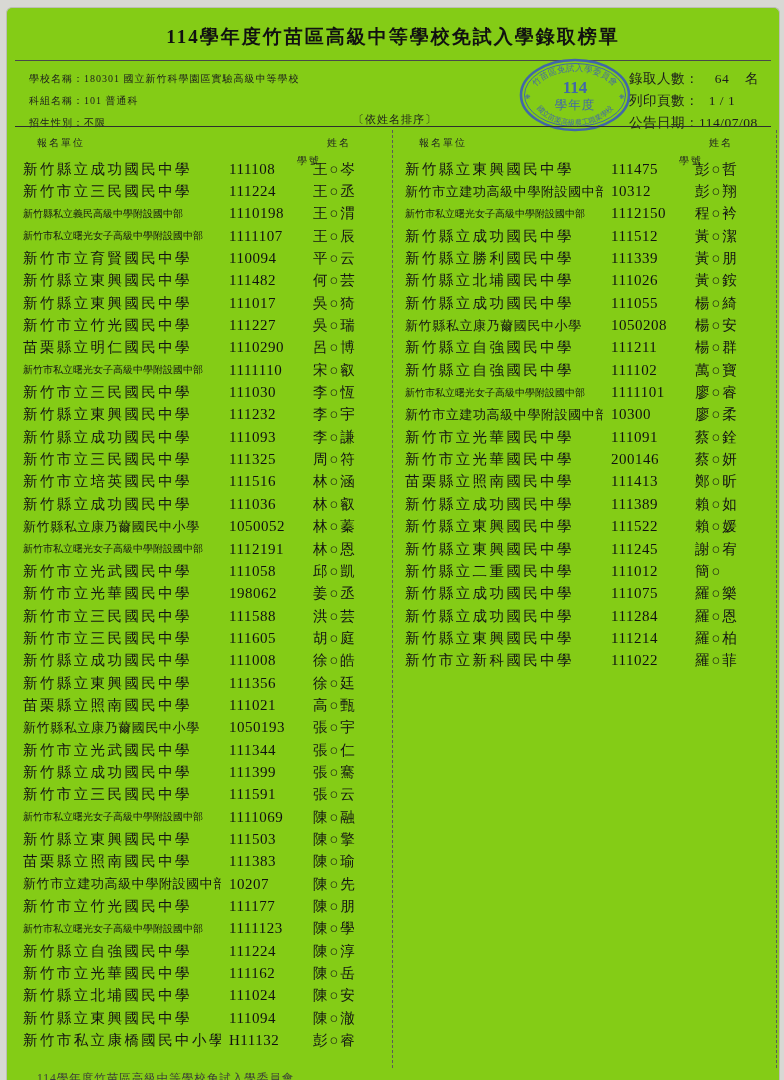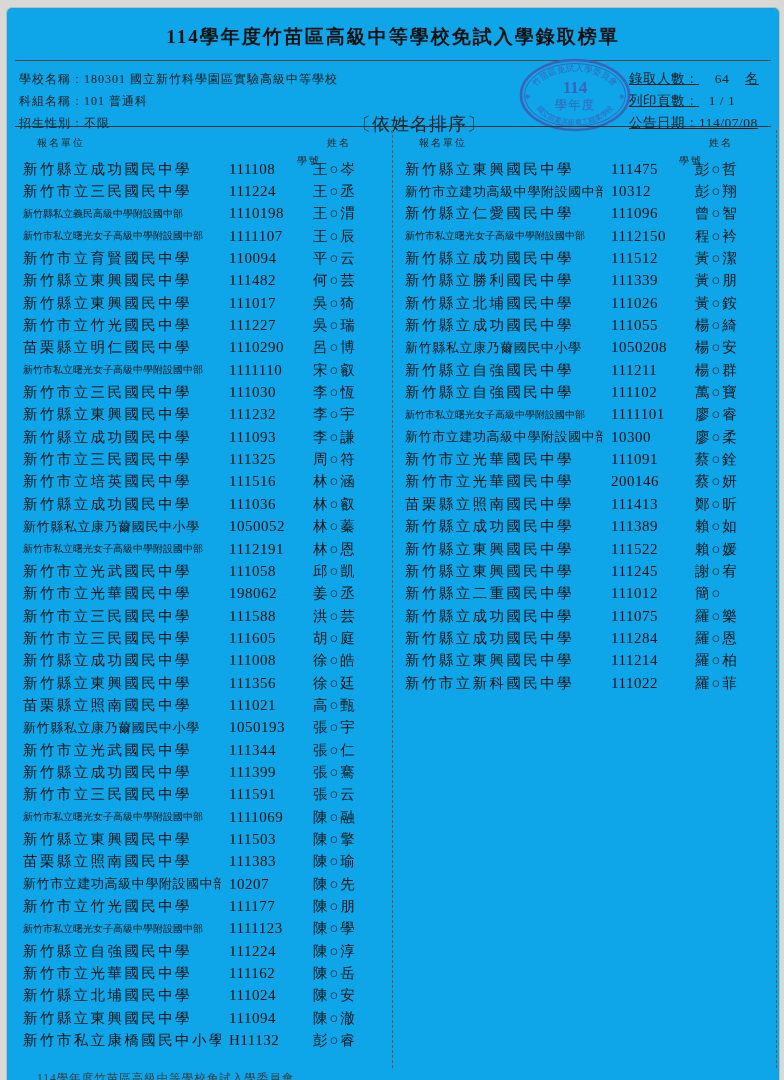--- a/index.html
+++ b/index.html
@@ -5,37 +5,37 @@
   html,body{margin:0;padding:0;}
   body{
     width:784px;height:1080px;overflow:hidden;
     background:#d8d8d4;
     font-family:"Liberation Serif", serif;
     color:#1c1c1c;
     position:relative;
   }
   .page{
     position:absolute;left:6px;top:7px;right:4px;bottom:0;
-    background:#0ea5e9;
+    background:#84cc16;
     border:1px solid #bdbdb8;border-bottom:none;
     border-radius:6px 6px 0 0;
     overflow:hidden;
   }
   .doc-title{
     position:absolute;top:16px;left:0;width:100%;
     text-align:center;font-size:19px;letter-spacing:2px;
     color:#111;font-weight:600;
   }
   .hr1{position:absolute;left:8px;right:8px;top:52px;border-top:1.2px solid #4a4a4a;}
   .hr2{position:absolute;left:8px;right:8px;top:118px;border-top:1.6px solid #2e2e2e;}
 
-  .meta-left{position:absolute;left:12px;top:60px;font-size:12px;line-height:22px;letter-spacing:1px;}
+  .meta-left{position:absolute;left:22px;top:60px;font-size:10px;line-height:22px;letter-spacing:1px;}
   .meta-left .row{white-space:nowrap;}
-  .sort-note{position:absolute;left:346px;top:104px;font-size:18px;letter-spacing:1px;}
-  .meta-right{position:absolute;left:622px;top:60px;font-size:13.5px;line-height:22px;letter-spacing:.5px;text-decoration:underline;}
+  .sort-note{position:absolute;left:346px;top:104px;font-size:11px;letter-spacing:1px;}
+  .meta-right{position:absolute;left:622px;top:60px;font-size:13.5px;line-height:22px;letter-spacing:.5px;}
   .meta-right .row{white-space:nowrap;}
   .meta-right .val{display:inline-block;min-width:46px;text-align:center;}
 
   .seal{position:absolute;left:510px;top:48px;width:116px;height:78px;opacity:.92;}
 
   
   .tablezone{position:absolute;left:0;top:120px;right:0;bottom:0;}
   .v-divider{position:absolute;top:2px;bottom:12px;border-left:1.6px dashed #5a5a5a;}
   .v-divider.center{left:385px;}
   .v-divider.right{left:769px;}
@@ -330,25 +330,20 @@
             <div class="c-school">新竹縣立東興國民中學</div>
             <div class="c-id">111475</div>
             <div class="c-name">彭○哲</div>
           </div>
           <div class="trow">
             <div class="c-school mid">新竹市立建功高級中學附設國中部</div>
             <div class="c-id">10312</div>
             <div class="c-name">彭○翔</div>
           </div>
           <div class="trow">
-            <div class="c-school">新竹縣立仁愛國民中學</div>
-            <div class="c-id">111096</div>
-            <div class="c-name">曾○智</div>
-          </div>
-          <div class="trow">
             <div class="c-school small">新竹市私立曙光女子高級中學附設國中部</div>
             <div class="c-id">1112150</div>
             <div class="c-name">程○衿</div>
           </div>
           <div class="trow">
             <div class="c-school">新竹縣立成功國民中學</div>
             <div class="c-id">111512</div>
             <div class="c-name">黃○潔</div>
           </div>
           <div class="trow">

